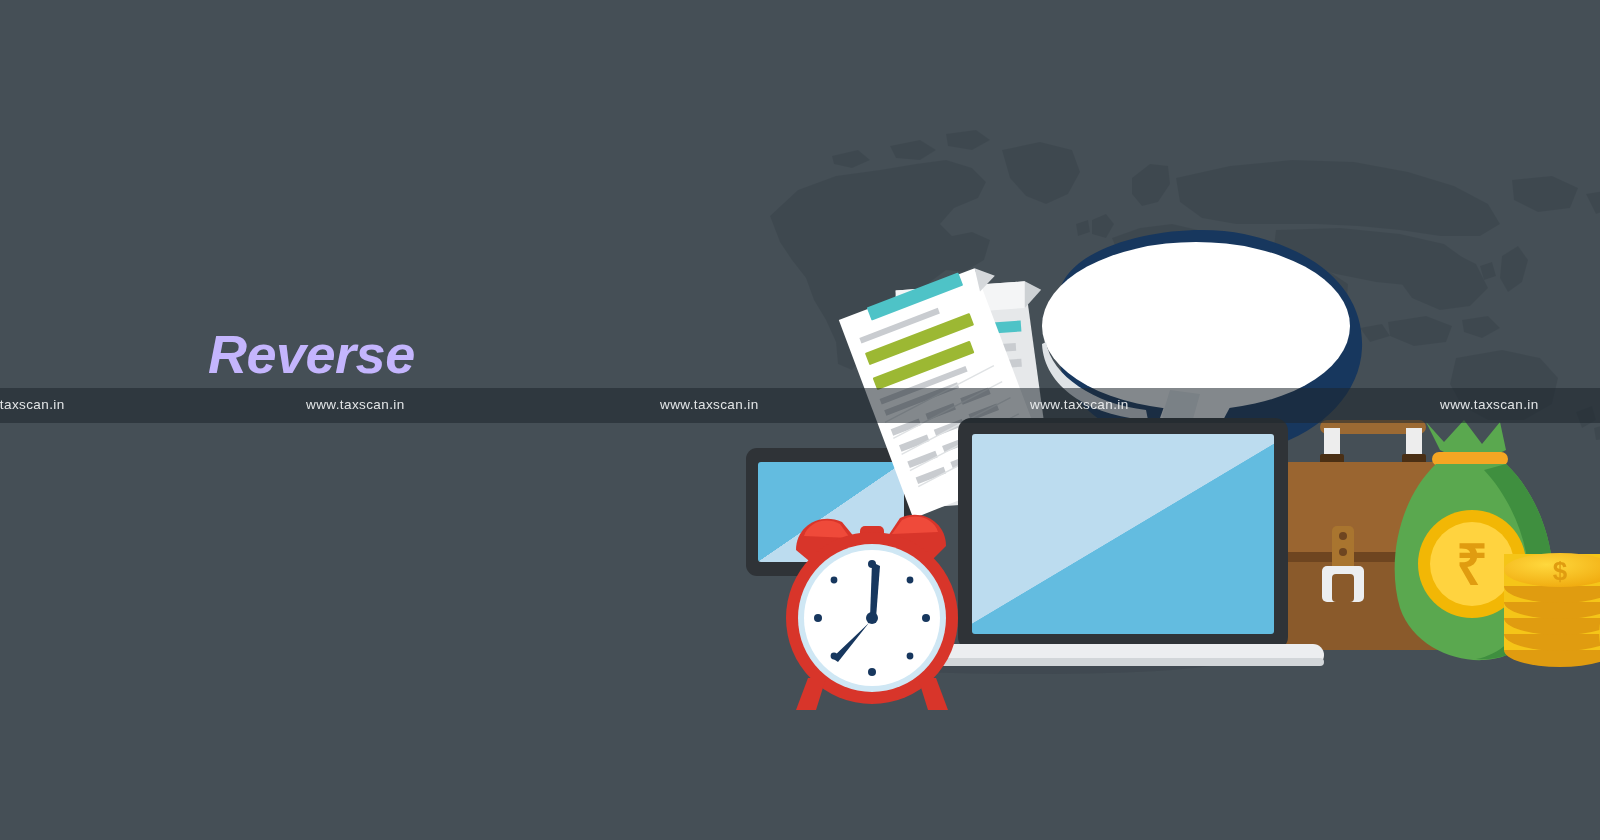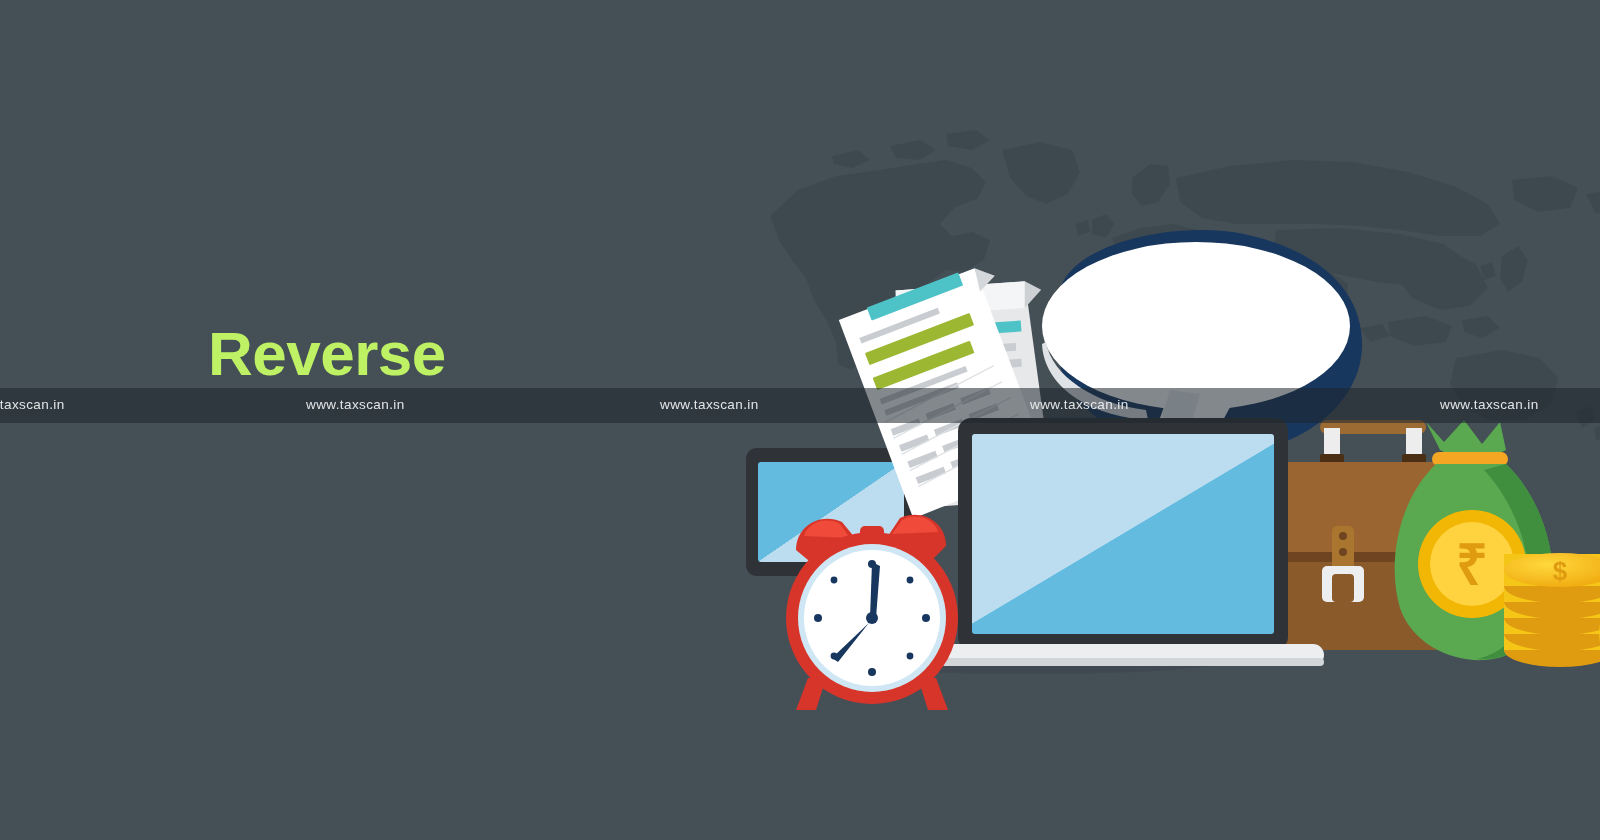--- a/index.html
+++ b/index.html
@@ -27,26 +27,27 @@
     opacity:.55;
     pointer-events:none;
   }
   .worldmap svg{ width:100%; height:100%; display:block; }
 
   
   .headline{
     position:absolute;
     left:208px; top:316px;
     width:600px;
-    color:#bef264;
-    font-size:62px;
+    color:#c4b5fd;
+    font-size:54px;
     font-weight:bold;
     line-height:76px;
     letter-spacing:-0.5px;
     white-space:nowrap;
+    font-style:italic;
   }
   .headline .ln{ display:block; }
 
   
   .illus{
     position:absolute;
     left:700px; top:230px;
     width:900px; height:470px;
   }
   .illus svg{ width:100%; height:100%; display:block; overflow:visible; }

